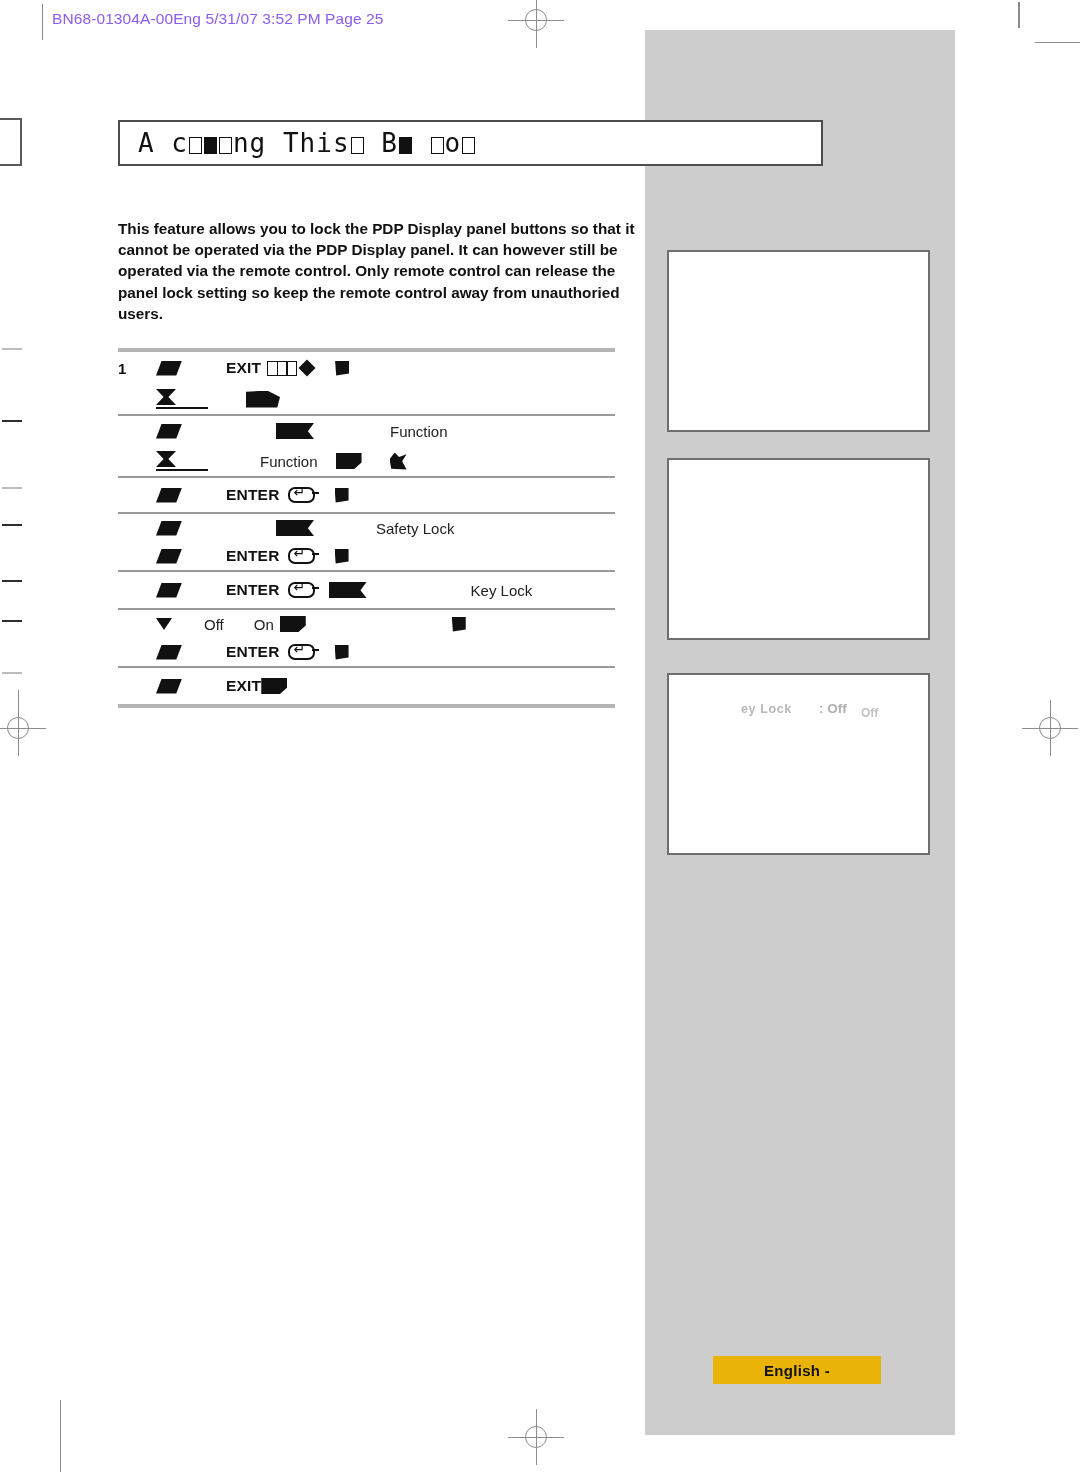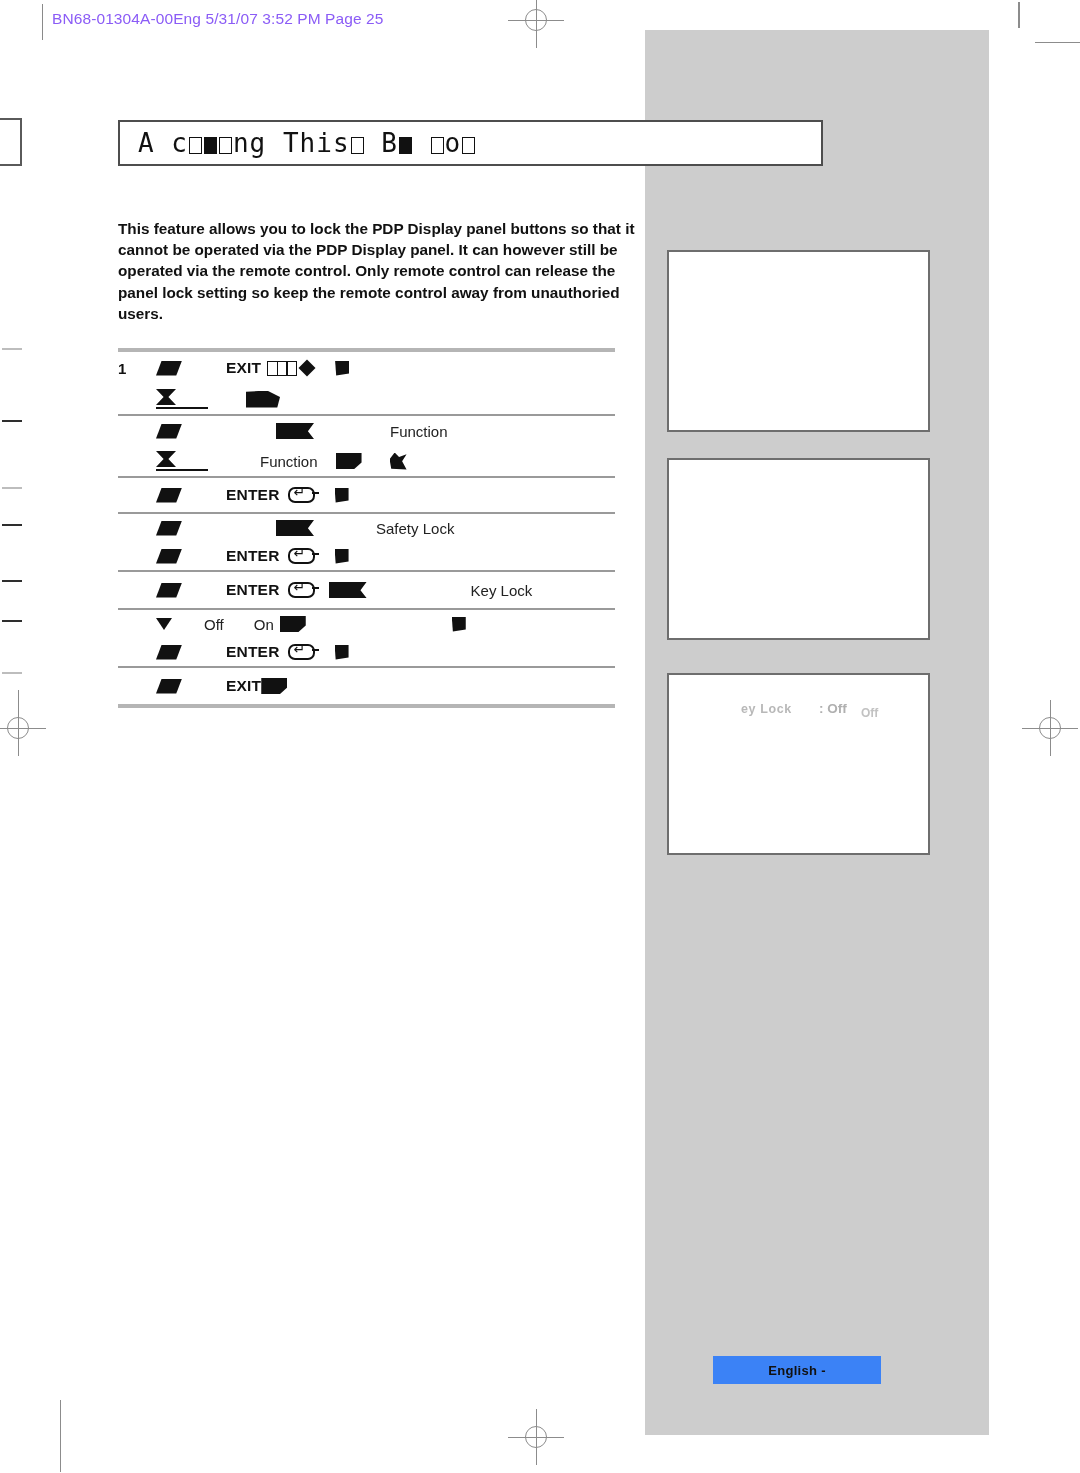--- a/index.html
+++ b/index.html
@@ -18,33 +18,33 @@
   .cropline{position:absolute;background:#8c8c8c;}
 
   
   .slug{
     position:absolute;left:52px;top:10px;
     font-size:15.5px;color:#8b5cf6;letter-spacing:.1px;white-space:nowrap;
   }
   .slugrule{position:absolute;left:42px;top:4px;width:1px;height:36px;background:#8a8a8a;}
 
   
-  .greypanel{position:absolute;left:645px;top:30px;width:310px;height:1405px;background:#cdcdcd;padding-left:34px;}
+  .greypanel{position:absolute;left:645px;top:30px;width:310px;height:1405px;background:#cdcdcd;}
 
   
   .osd{position:absolute;background:#ffffff;border:2px solid #6e6e6e;box-sizing:border-box;}
   .osd-text{
     position:absolute;white-space:nowrap;font-weight:bold;
   }
 
   
   .langbadge{
-    position:absolute;left:713px;top:1356px;width:168px;height:28px;background:#3b82f6;
+    position:absolute;left:713px;top:1356px;width:168px;height:28px;background:#eab308;
     display:flex;align-items:center;justify-content:center;
-    font-weight:bold;font-size:13px;color:#111;letter-spacing:.3px;
+    font-weight:bold;font-size:15px;color:#111;letter-spacing:.3px;
   }
 
   
   .titlebar{
     position:absolute;left:118px;top:120px;width:705px;height:46px;
     background:#ffffff;border:2px solid #4d4d4d;box-sizing:border-box;
     display:flex;align-items:center;
   }
   .titlebar .ttl{
     margin-left:18px;font-family:"DejaVu Sans Mono", monospace;

